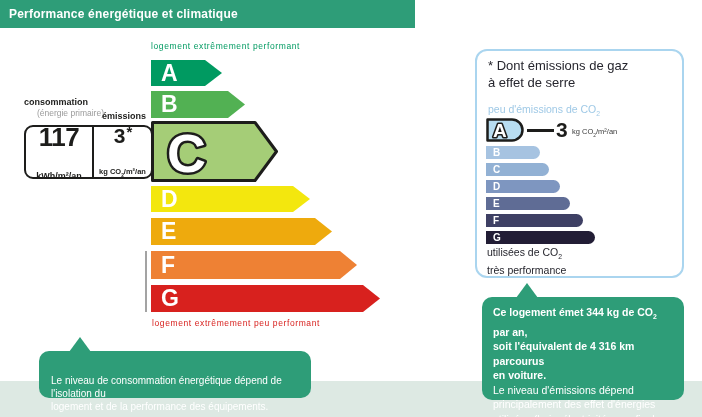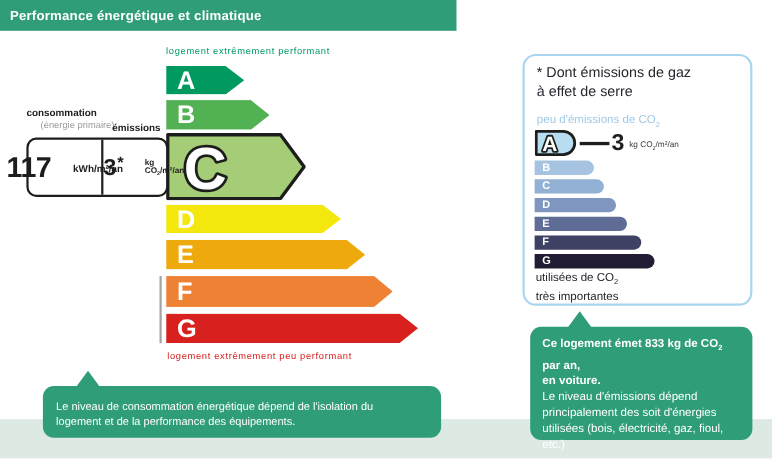--- a/index.html
+++ b/index.html
@@ -32,21 +32,21 @@
   .gray-line{left:145px;top:251px;width:2px;height:61px;background:#a3a3a3;}
 
   
   .lbl-conso{left:24px;top:97px;width:68px;font-size:9px;font-weight:bold;}
   .lbl-conso-sub{left:12px;top:108px;width:92px;text-align:right;font-size:8.5px;color:#9b9b9b;}
   .lbl-emis{left:99px;top:111px;width:50px;text-align:center;font-size:9px;font-weight:bold;}
 
   
   .metrics-box{left:24px;top:125px;width:129px;height:54px;border:2.5px solid #1d1d1b;
                border-radius:9px;background:#fff;display:flex;box-sizing:border-box;}
-  .m-cell{display:flex;align-items:center;justify-content:center;line-height:1;gap:20px;}
+  .m-cell{display:flex;flex-direction:column;align-items:center;justify-content:center;line-height:1;gap:20px;}
   .m-left{width:66px;border-right:2px solid #1d1d1b;}
   .m-right{flex:1;}
   .m-big{font-size:26px;font-weight:800;letter-spacing:-.5px;}
   .m-big-sm{font-size:21px;font-weight:800;}
   .m-star{font-size:15px;font-weight:bold;position:relative;top:-6px;left:1px;}
   .m-unit{font-size:9px;font-weight:bold;margin-top:2px;}
   .m-unit-sm{font-size:7.5px;font-weight:bold;margin-top:2px;}
   .sub{font-size:.65em;vertical-align:sub;}
 
   
@@ -63,21 +63,21 @@
   #cb-b{top:146px;width:54px;}
   #cb-c{top:163px;width:63px;}
   #cb-d{top:180px;width:74px;}
   #cb-e{top:197px;width:84px;}
   #cb-f{top:214px;width:97px;}
   #cb-g{top:231px;width:109px;}
   .co2-high{left:487px;top:246px;font-size:10.5px;color:#26262e;line-height:13.5px;}
 
   
   .callout{position:absolute;border-radius:10px;color:#fff;box-sizing:border-box;}
-  .callout-left{left:39px;top:351px;width:362px;height:47px;padding:13px 12px;
+  .callout-left{left:39px;top:351px;width:272px;height:47px;padding:23px 12px;
                 font-size:10px;line-height:13px;}
   .callout-right{left:482px;top:297px;width:202px;height:103px;padding:8px 11px;
                  font-size:10.5px;line-height:14.5px;}
   .tri{position:absolute;width:0;height:0;border-left:11px solid transparent;
        border-right:11px solid transparent;border-bottom:15px solid #2e9d78;}
   .tri-left{left:69px;top:337px;}
   .tri-right{left:516px;top:283px;}
   .bold{font-weight:bold;}
 </style>
 </head>
@@ -172,33 +172,34 @@
     <span>F</span>
   </div>
   <div class="co2-bar" id="cb-g" style="background: rgb(34, 29, 53);">
     <span>G</span>
   </div>
 
   <div class="abs co2-high">
     <div>
       <span>utilisées de CO</span><span class="sub">2</span>
     </div>
-    <div>très importantes</div>
+    <div>très performance</div>
   </div>
 
   <div class="tri tri-left"></div>
   <div class="callout callout-left" style="background: rgb(46, 157, 120);">
     <div>Le niveau de consommation énergétique dépend de l'isolation du</div>
     <div>logement et de la performance des équipements.</div>
   </div>
 
   <div class="tri tri-right"></div>
   <div class="callout callout-right" style="background: rgb(46, 157, 120);">
     <div class="bold">
-      <span>Ce logement émet 833 kg de CO</span><span class="sub">2</span><span> par an,</span>
-    </div>
+      <span>Ce logement émet 344 kg de CO</span><span class="sub">2</span><span> par an,</span>
+    </div>
+    <div class="bold">soit l'équivalent de 4 316 km parcourus</div>
     <div class="bold">en voiture.</div>
     <div>Le niveau d'émissions dépend</div>
-    <div>principalement des soit d'énergies</div>
+    <div>principalement des effet d'énergies</div>
     <div>utilisées (bois, électricité, gaz, fioul, etc.)</div>
   </div>
 
 </div>
 
 </body></html>

